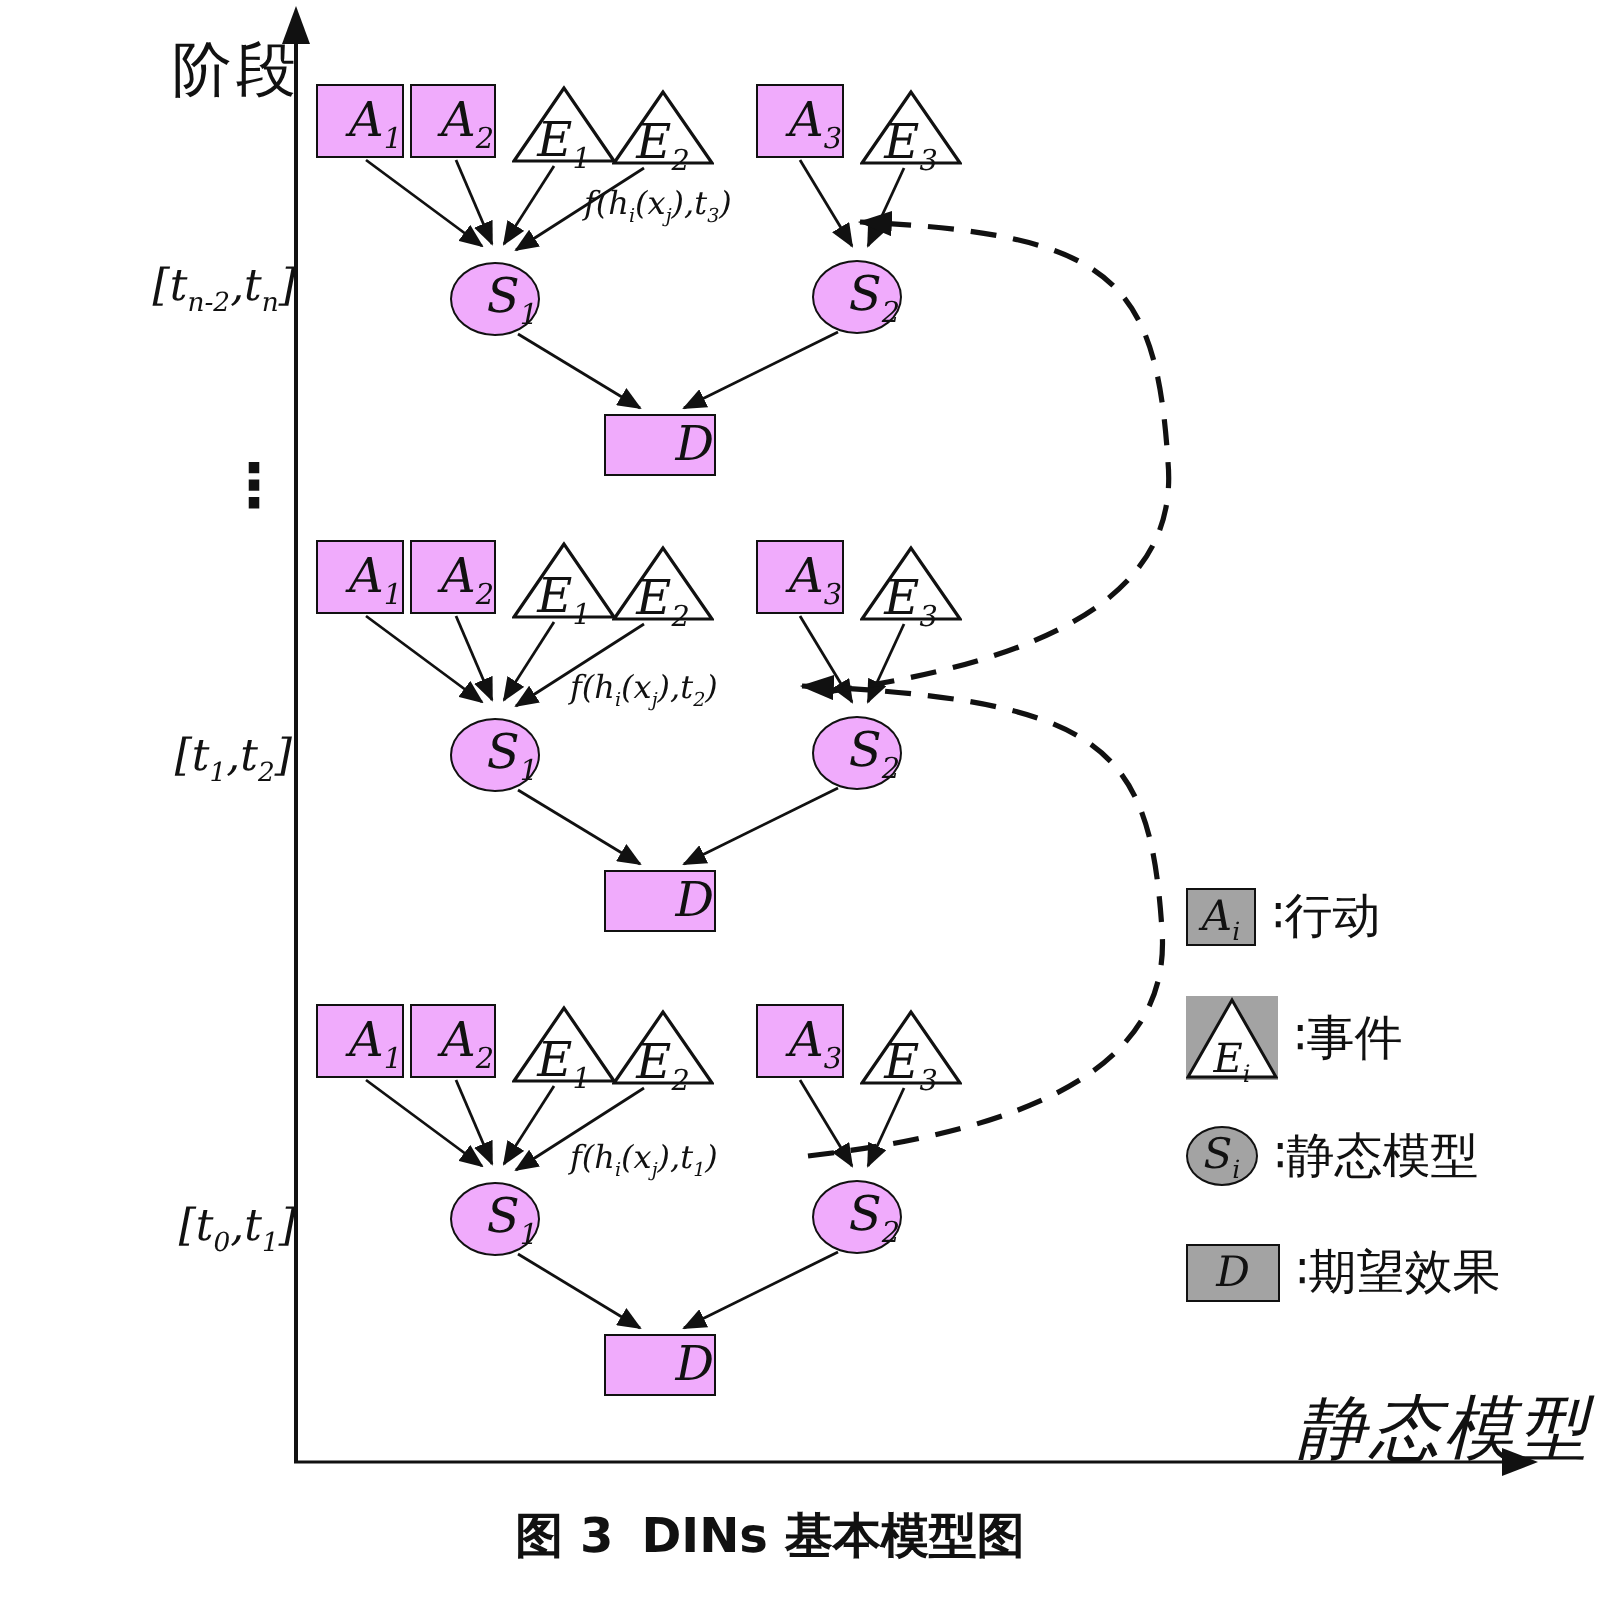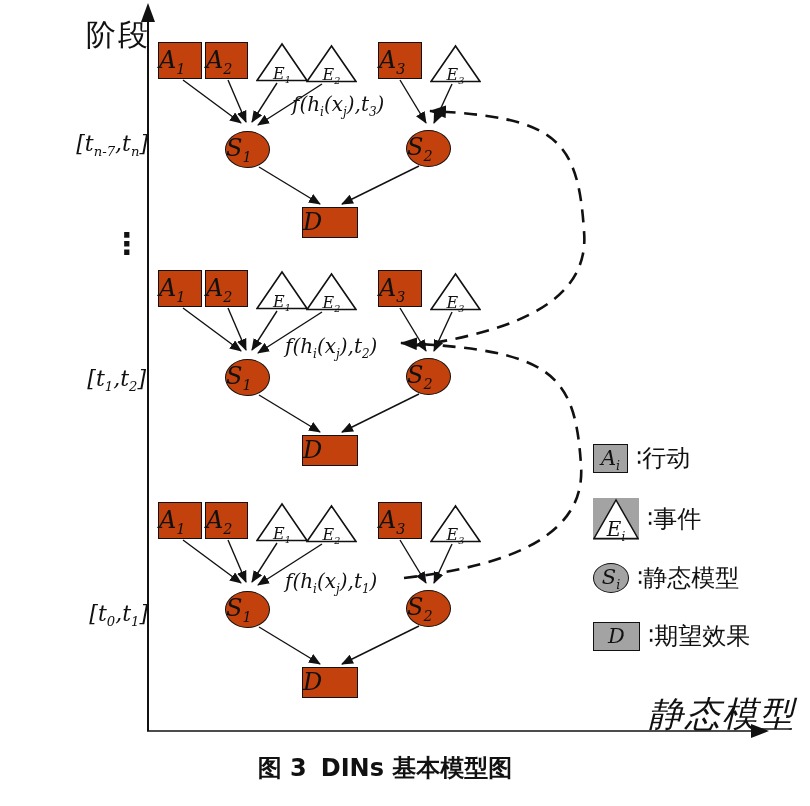--- a/index.html
+++ b/index.html
@@ -4,35 +4,35 @@
 <style>
   html,body{margin:0;padding:0;background:#fff;}
   .fig{position:relative;width:810px;height:806px;background:#fff;overflow:hidden;
        font-family:"DejaVu Serif","Liberation Serif",serif;color:#111;}
   svg.wires{position:absolute;left:0;top:0;}
   svg.wires line,svg.wires path.curve{stroke:#111;fill:none;}
   .m{font-style:italic;}
   sub{font-size:0.60em;font-style:italic;line-height:0;}
   .block{position:absolute;left:0;top:0;width:810px;height:0;}
   .b2{top:228px;} .b3{top:460px;}
-  .node{position:absolute;background:#c2410c;text-align:left;font-size:24px;}
+  .node{position:absolute;background:#f0abfc;text-align:right;font-size:24px;}
   .box{border:1.7px solid #111;}
   .ell{border:1.6px solid #111;border-radius:50%;}
   .na1{left:158px;top:42px;width:42px;height:35px;line-height:34px;}
   .na2{left:205px;top:42px;width:41px;height:35px;line-height:34px;}
   .na3{left:378px;top:42px;width:42px;height:35px;line-height:34px;}
   .ns1{left:225px;top:131px;width:43px;height:35px;line-height:33px;}
   .ns2{left:406px;top:130px;width:43px;height:35px;line-height:33px;}
   .nd {left:302px;top:207px;width:54px;height:29px;line-height:28px;}
   .tri{position:absolute;}
   .te1{left:256px;top:42px;} .te2{left:306px;top:44px;} .te3{left:430px;top:44px;}
   .tri svg{display:block;}
   .tri polygon{fill:#fff;stroke:#111;stroke-width:1.6;}
-  .tl{position:absolute;left:0;right:0;bottom:0;text-align:center;font-size:16px;line-height:1;}
-  .flabel{position:absolute;left:292px;top:92px;font-size:20px;font-style:italic;white-space:nowrap;}
+  .tl{position:absolute;left:0;right:0;bottom:0;text-align:center;font-size:24px;line-height:1;}
+  .flabel{position:absolute;left:292px;top:92px;font-size:16px;font-style:italic;white-space:nowrap;}
   .b2 .flabel{left:285px;top:106px;} .b3 .flabel{left:285px;top:109px;}
   .interval{position:absolute;left:0;font-size:22px;font-style:italic;text-align:right;white-space:nowrap;}
   .iv1{top:131px;width:148px;} .iv2{top:366px;width:146px;} .iv3{top:601px;width:148px;}
   .vdots{position:absolute;left:112px;top:226px;font-size:30px;font-weight:bold;
          font-family:"DejaVu Sans","Liberation Sans",sans-serif;}
   .cjk{font-family:"DejaVu Sans","Liberation Sans",sans-serif;}
   .ylabel{position:absolute;left:86px;top:15px;font-size:30px;letter-spacing:2px;}
   .xlabel{position:absolute;left:648px;top:691px;font-size:35px;letter-spacing:2px;font-style:italic;}
   .legend{position:absolute;left:593px;top:438px;width:210px;}
   .lrow{position:absolute;left:0;display:flex;align-items:center;}
@@ -104,21 +104,21 @@
       <line x1="419" y1="166" x2="342" y2="204" marker-end="url(#ah)"></line>
     </g>
 
     <path class="curve" d="M 413 346 C 520 331 590 299 584 231 C 578 139 556 117 430 111" stroke-width="2.6" stroke-dasharray="13 8.5" marker-end="url(#ahd)"></path>
     <path class="curve" d="M 404 578 C 516 565 586 533 581 465 C 575 373 552 350 401 343" stroke-width="2.6" stroke-dasharray="13 8.5" marker-end="url(#ahd)"></path>
   </svg>
 
   <div class="ylabel cjk">阶段</div>
   <div class="xlabel cjk">静态模型</div>
 
-  <div class="interval iv1"><span>[t</span><sub>n-7</sub><span>,t</span><sub>n</sub><span>]</span></div>
+  <div class="interval iv1"><span>[t</span><sub>n-2</sub><span>,t</span><sub>n</sub><span>]</span></div>
   <div class="interval iv2"><span>[t</span><sub>1</sub><span>,t</span><sub>2</sub><span>]</span></div>
   <div class="interval iv3"><span>[t</span><sub>0</sub><span>,t</span><sub>1</sub><span>]</span></div>
   <div class="vdots">⋮</div>
 
   <div class="block b1">
     <div class="node box na1"><span class="m">A</span><sub>1</sub></div>
     <div class="node box na2"><span class="m">A</span><sub>2</sub></div>
     <div class="tri te1">
         <svg width="52" height="40">
           <polygon points="26,2 1,38.5 51,38.5"></polygon>

